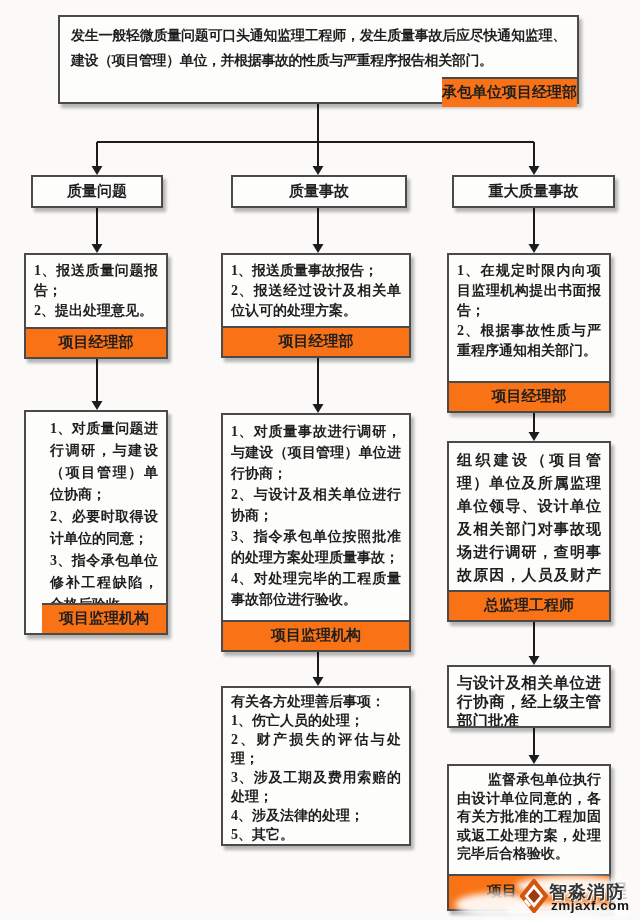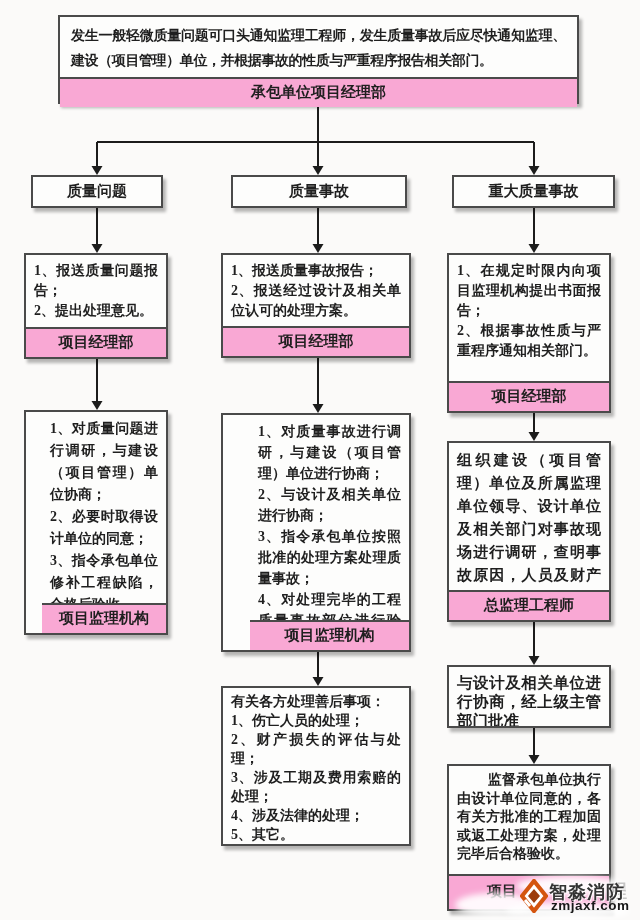--- a/index.html
+++ b/index.html
@@ -32,21 +32,21 @@
     padding:6px 8px 4px 8px;
     font-size:14px;
     line-height:20px;
     text-align:justify;
     overflow:hidden;
   }
   .box .band{
     height:28px;
     line-height:26px;
     border-top:2px solid #4a4a4a;
-    background:#f9a8d4;
+    background:#f97316;
     text-align:center;
     font-size:15px;
     flex:none;
   }
   .header-box{
     justify-content:center;
     text-align:center;
     font-size:15px;
   }
   .topbox .toptext{
@@ -121,21 +121,21 @@
       <polygon points="528.5,244 539.5,244 534,253"></polygon>
       <polygon points="91.5,401 102.5,401 97,410"></polygon>
       <polygon points="312.5,404 323.5,404 318,413"></polygon>
       <polygon points="528.5,432 539.5,432 534,441"></polygon>
       <polygon points="312.5,677 323.5,677 318,686"></polygon>
       <polygon points="528.5,656 539.5,656 534,665"></polygon>
       <polygon points="528.5,755 539.5,755 534,764"></polygon>
     </g>
   </svg>
 
-  <div class="box topbox" style="left:58px;top:15px;width:521px;height:89px;">
+  <div class="box topbox" style="left:58px;top:15px;width:521px;height:89px;align-items:flex-end;">
     <div class="toptext">发生一般轻微质量问题可口头通知监理工程师，发生质量事故后应尽快通知监理、建设（项目管理）单位，并根据事故的性质与严重程序报告相关部门。</div>
     <div class="band">承包单位项目经理部</div>
   </div>
 
   <div class="box header-box" style="left:31px;top:175px;width:132px;height:33px;">
     <span>质量问题</span>
   </div>
   <div class="box header-box" style="left:231px;top:175px;width:176px;height:33px;text-align:center;">
     <span>质量事故</span>
   </div>
@@ -169,21 +169,21 @@
 
   <div class="box lh22" style="left:24px;top:410px;width:144px;height:225px;padding-left:16px;">
     <div class="body">
       <div class="item">1、对质量问题进行调研，与建设（项目管理）单位协商；</div>
       <div class="item">2、必要时取得设计单位的同意；</div>
       <div class="item">3、指令承包单位修补工程缺陷，合格后验收。</div>
     </div>
     <div class="band">项目监理机构</div>
   </div>
 
-  <div class="box lh21" style="left:221px;top:413px;width:190px;height:239px;padding-left:27px;">
+  <div class="box lh21" style="left:221px;top:413px;width:190px;height:239px;">
     <div class="body">
       <div class="item">1、对质量事故进行调研，与建设（项目管理）单位进行协商；</div>
       <div class="item">2、与设计及相关单位进行协商；</div>
       <div class="item">3、指令承包单位按照批准的处理方案处理质量事故；</div>
       <div class="item">4、对处理完毕的工程质量事故部位进行验收。</div>
     </div>
     <div class="band">项目监理机构</div>
   </div>
 
   <div class="box big" style="left:447px;top:441px;width:164px;height:181px;">

